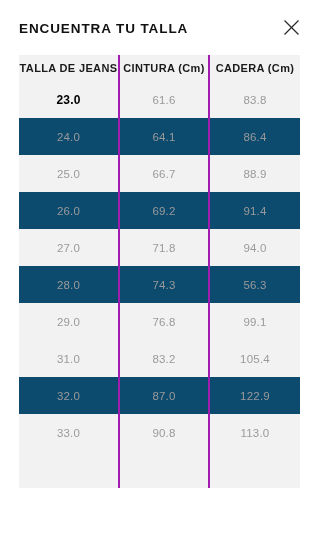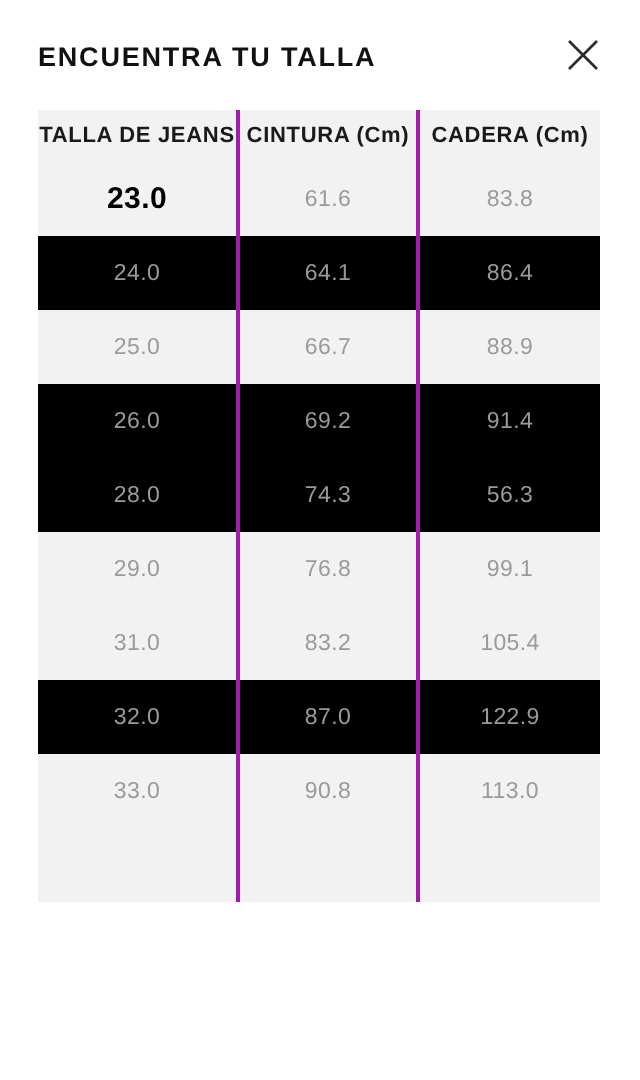--- a/index.html
+++ b/index.html
@@ -99,26 +99,26 @@
 
   tbody td {
     height: 37px;
     font-size: 11.5px;
     color: #9a9a9a;
     letter-spacing: 0.2px;
     font-weight: normal;
   }
 
   tbody tr.shade td { background: #f2f2f2; }
-  tbody tr.plain td { background: #000000; }
+  tbody tr.plain td { background: #0c4a6e; }
 
   tbody tr.selected td.cell-size {
     color: #000000;
     font-weight: bold;
-    font-size: 15px;
+    font-size: 12px;
   }
 </style>
 </head>
 <body>
 
 <div class="screen">
 
   <div class="header">
     <div class="header-title">ENCUENTRA TU TALLA</div>
     <button class="close-button">
@@ -159,20 +159,25 @@
           <tr class="shade">
             <td class="cell-size">25.0</td>
             <td class="cell-waist">66.7</td>
             <td class="cell-hip">88.9</td>
           </tr>
           <tr class="plain">
             <td class="cell-size">26.0</td>
             <td class="cell-waist">69.2</td>
             <td class="cell-hip">91.4</td>
           </tr>
+          <tr class="shade">
+            <td class="cell-size">27.0</td>
+            <td class="cell-waist">71.8</td>
+            <td class="cell-hip">94.0</td>
+          </tr>
           <tr class="plain">
             <td class="cell-size">28.0</td>
             <td class="cell-waist">74.3</td>
             <td class="cell-hip">56.3</td>
           </tr>
           <tr class="shade">
             <td class="cell-size">29.0</td>
             <td class="cell-waist">76.8</td>
             <td class="cell-hip">99.1</td>
           </tr>

